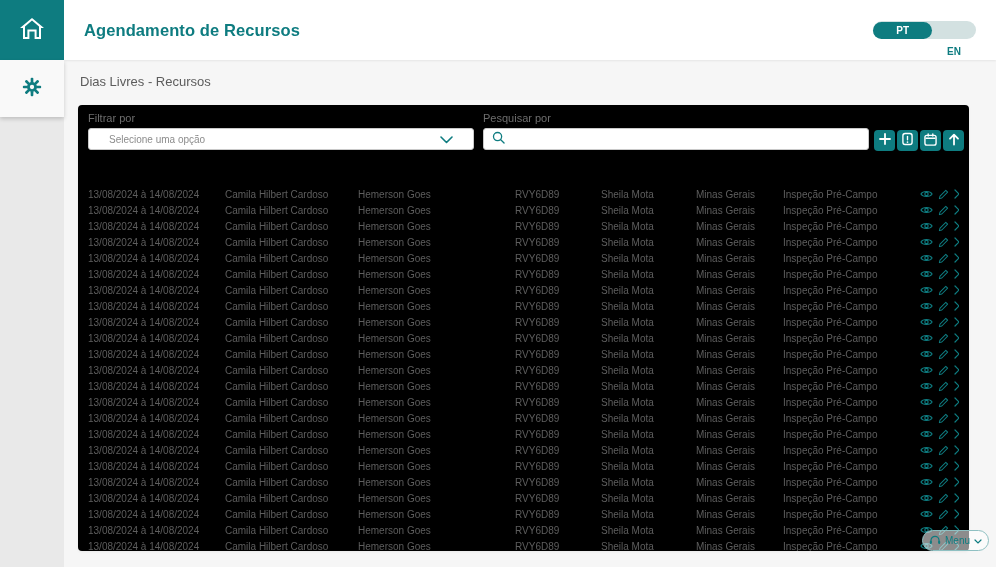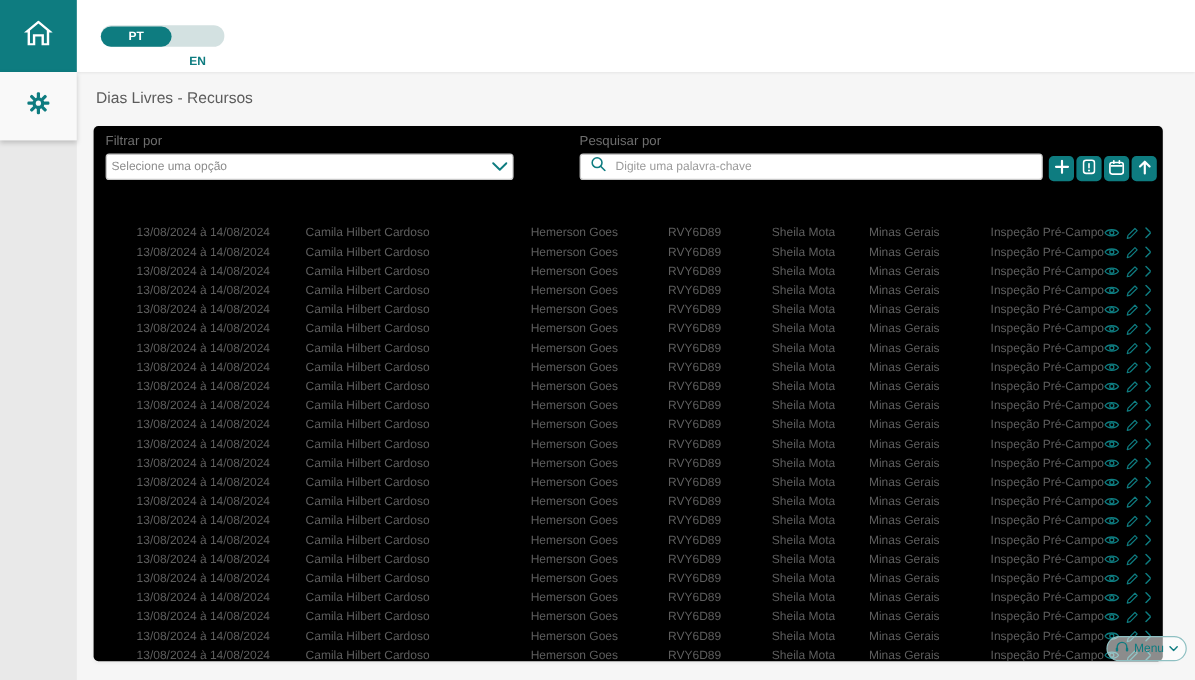--- a/index.html
+++ b/index.html
@@ -33,39 +33,39 @@
   .tab-pill{background:#d8ebe9;color:#0e7c80;font-weight:bold;font-size:12px;
     padding:5px 16px;border-radius:14px;cursor:pointer;}
 
   
   .card{position:absolute;left:78px;top:105px;width:891px;height:446px;background:#000000;
     border-radius:4px;overflow:hidden;box-shadow:0 1px 3px rgba(0,0,0,.05);z-index:2;}
 
   .ctl-label{position:absolute;top:7px;font-size:11px;color:#6e6e6e;}
   .filter-label{left:10px;}
   .search-label{left:405px;}
-  .select{position:absolute;left:10px;top:23px;width:340px;height:22px;border:1px solid #c9c9c9;
+  .select{position:absolute;left:10px;top:23px;width:386px;height:22px;border:1px solid #c9c9c9;
     border-radius:3px;box-sizing:border-box;display:flex;align-items:center;justify-content:space-between;
-    padding:0 4px;background:#fff;cursor:pointer;}
+    padding:0 20px;background:#fff;cursor:pointer;}
   .select-value{font-size:10px;color:#8c8c8c;}
   .search-box{position:absolute;left:405px;top:23px;width:386px;height:22px;border:1px solid #c9c9c9;
     border-radius:3px;box-sizing:border-box;display:flex;align-items:center;gap:6px;padding:0 8px;background:#fff;}
   .search-box input{border:none;outline:none;flex:1;font-size:10px;color:#444;
     font-family:"Liberation Sans",sans-serif;background:transparent;}
   .search-box input::placeholder{color:#9b9b9b;}
 
   .toolbar{position:absolute;left:796px;top:25px;display:flex;gap:2px;}
   .tbtn{width:21px;height:21px;background:#0e7c80;border:none;border-radius:4px;
     display:flex;align-items:center;justify-content:center;padding:0;cursor:pointer;}
 
   
   .thead{position:absolute;left:10px;top:61px;width:871px;display:grid;
     grid-template-columns:137px 133px 157px 86px 95px 87px 137px 1fr;
     font-size:11px;color:#0e7c80;}
-  .rows{position:absolute;left:10px;top:81px;width:871px;bottom:0;overflow:hidden;text-align:right;}
+  .rows{position:absolute;left:10px;top:81px;width:871px;bottom:0;overflow:hidden;}
   .trow{display:grid;grid-template-columns:137px 133px 157px 86px 95px 87px 137px 1fr;
     height:16px;align-items:center;font-size:10px;color:#5e5e5e;white-space:nowrap;}
   .cell{overflow:hidden;text-overflow:ellipsis;}
   .actions{display:flex;align-items:center;gap:5px;color:#0e7c80;}
   .actions span{display:inline-flex;cursor:pointer;}
 
   
   .float-menu{position:absolute;left:910px;top:530px;width:67px;height:21px;border:1px solid #8fc0c2;
     border-radius:11px;background:rgba(255,255,255,.55);display:flex;align-items:center;
     justify-content:center;gap:4px;color:#0e7c80;font-size:10px;z-index:6;cursor:pointer;box-sizing:border-box;margin-left:12px;}
@@ -95,20 +95,21 @@
         <rect x="10.4" y="1" width="3.2" height="6" rx="1.2" transform="rotate(135 12 12)"></rect>
         <rect x="10.4" y="17" width="3.2" height="6" rx="1.2" transform="rotate(135 12 12)"></rect>
       </g>
       <circle cx="12" cy="12" r="6" fill="#0e7c80"></circle>
       <circle cx="12" cy="12" r="2.6" fill="#f9f9f9"></circle>
     </svg>
   </span>
 </div>
 
 <div class="header">
+  <div class="page-title">Agendamento de Recursos</div>
   <div class="lang-toggle">
     <div class="lang-pt">PT</div>
     <div class="lang-en">EN</div>
   </div>
 </div>
 
 <div class="tabs-row">
   <div class="tab-plain">Dias Livres - Recursos</div>
 </div>
 
@@ -125,21 +126,20 @@
   </div>
 
   <div class="ctl-label search-label">Pesquisar por</div>
   <div class="search-box">
     <span>
       <svg width="13" height="13" viewBox="0 0 14 14">
           <circle cx="6" cy="6" r="4.4" stroke="#0e7c80" stroke-width="1.4" fill="none"></circle>
           <line x1="9.4" y1="9.4" x2="13" y2="13" stroke="#0e7c80" stroke-width="1.4" stroke-linecap="round"></line>
         </svg>
     </span>
-    <input type="text" placeholder="Digite uma palavra-chave" style="">
   </div>
 
   <div class="toolbar">
     <button class="tbtn">
       <span>
         <svg width="12" height="12" viewBox="0 0 12 12">
             <path d="M6 1 V11 M1 6 H11" stroke="#fff" stroke-width="1.8" stroke-linecap="round"></path>
           </svg>
       </span>
     </button>

